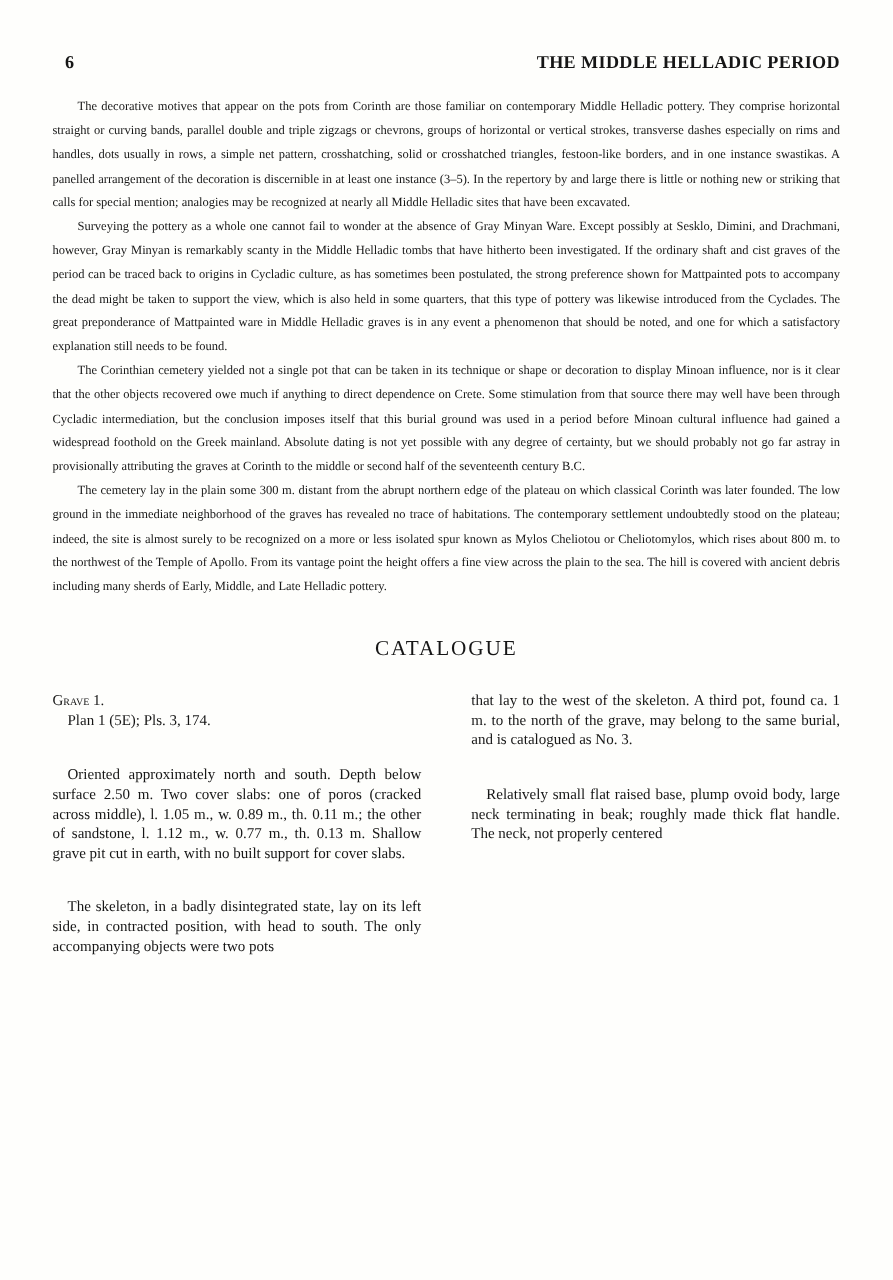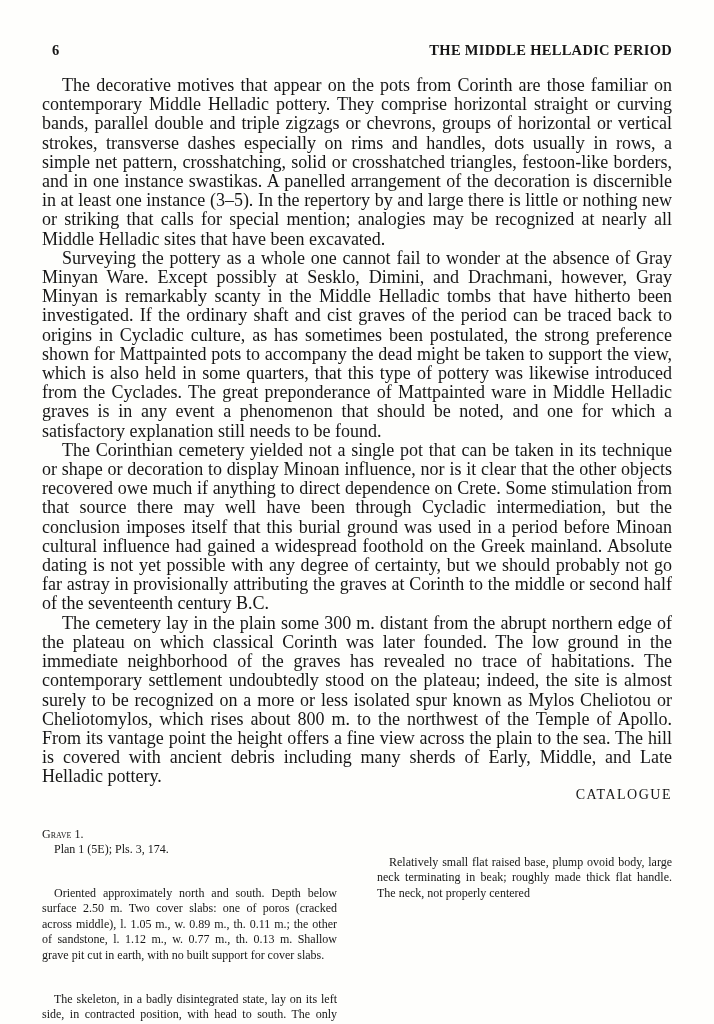--- a/index.html
+++ b/index.html
@@ -27,29 +27,30 @@
     font-size: 14.5px;
     font-weight: bold;
   }
   .running-title {
     text-align: right;
     font-size: 14.5px;
     font-weight: bold;
     letter-spacing: 0.3px;
   }
   .body-text p {
-    font-size: 18px;
+    font-size: 10px;
     line-height: 19.2px;
     text-align: justify;
     text-indent: 20px;
     hyphens: auto;
   }
   .catalogue-heading {
-    text-align: right;
-    font-size: 14px;
+    margin-top: 30px;
+    text-align: center;
+    font-size: 17px;
     font-weight: normal;
     letter-spacing: 1.5px;
   }
   .columns {
     display: flex;
     gap: 40px;
     margin-top: 24px;
   }
   .col {
     width: 302px;
@@ -97,18 +98,19 @@
   <section class="columns">
 
     <div class="col">
       <p class="grave-heading">Grave 1.</p>
       <p class="plan-line">Plan 1 (5E); Pls. 3, 174.</p>
       <p class="indent">Oriented approximately north and south. Depth below surface 2.50 m. Two cover slabs: one of poros (cracked across middle), l. 1.05 m., w. 0.89 m., th. 0.11 m.; the other of sandstone, l. 1.12 m., w. 0.77 m., th. 0.13 m. Shallow grave pit cut in earth, with no built support for cover slabs.</p>
       <p class="indent">The skeleton, in a badly disintegrated state, lay on its left side, in contracted position, with head to south. The only accompanying objects were two pots</p>
     </div>
 
     <div class="col">
+      <p class="no-indent">that lay to the west of the skeleton. A third pot, found ca. 1 m. to the north of the grave, may belong to the same burial, and is catalogued as No. 3.</p>
       <p class="indent">Relatively small flat raised base, plump ovoid body, large neck terminating in beak; roughly made thick flat handle. The neck, not properly centered</p>
     </div>
 
   </section>
 
 </div>
 
 </body></html>

